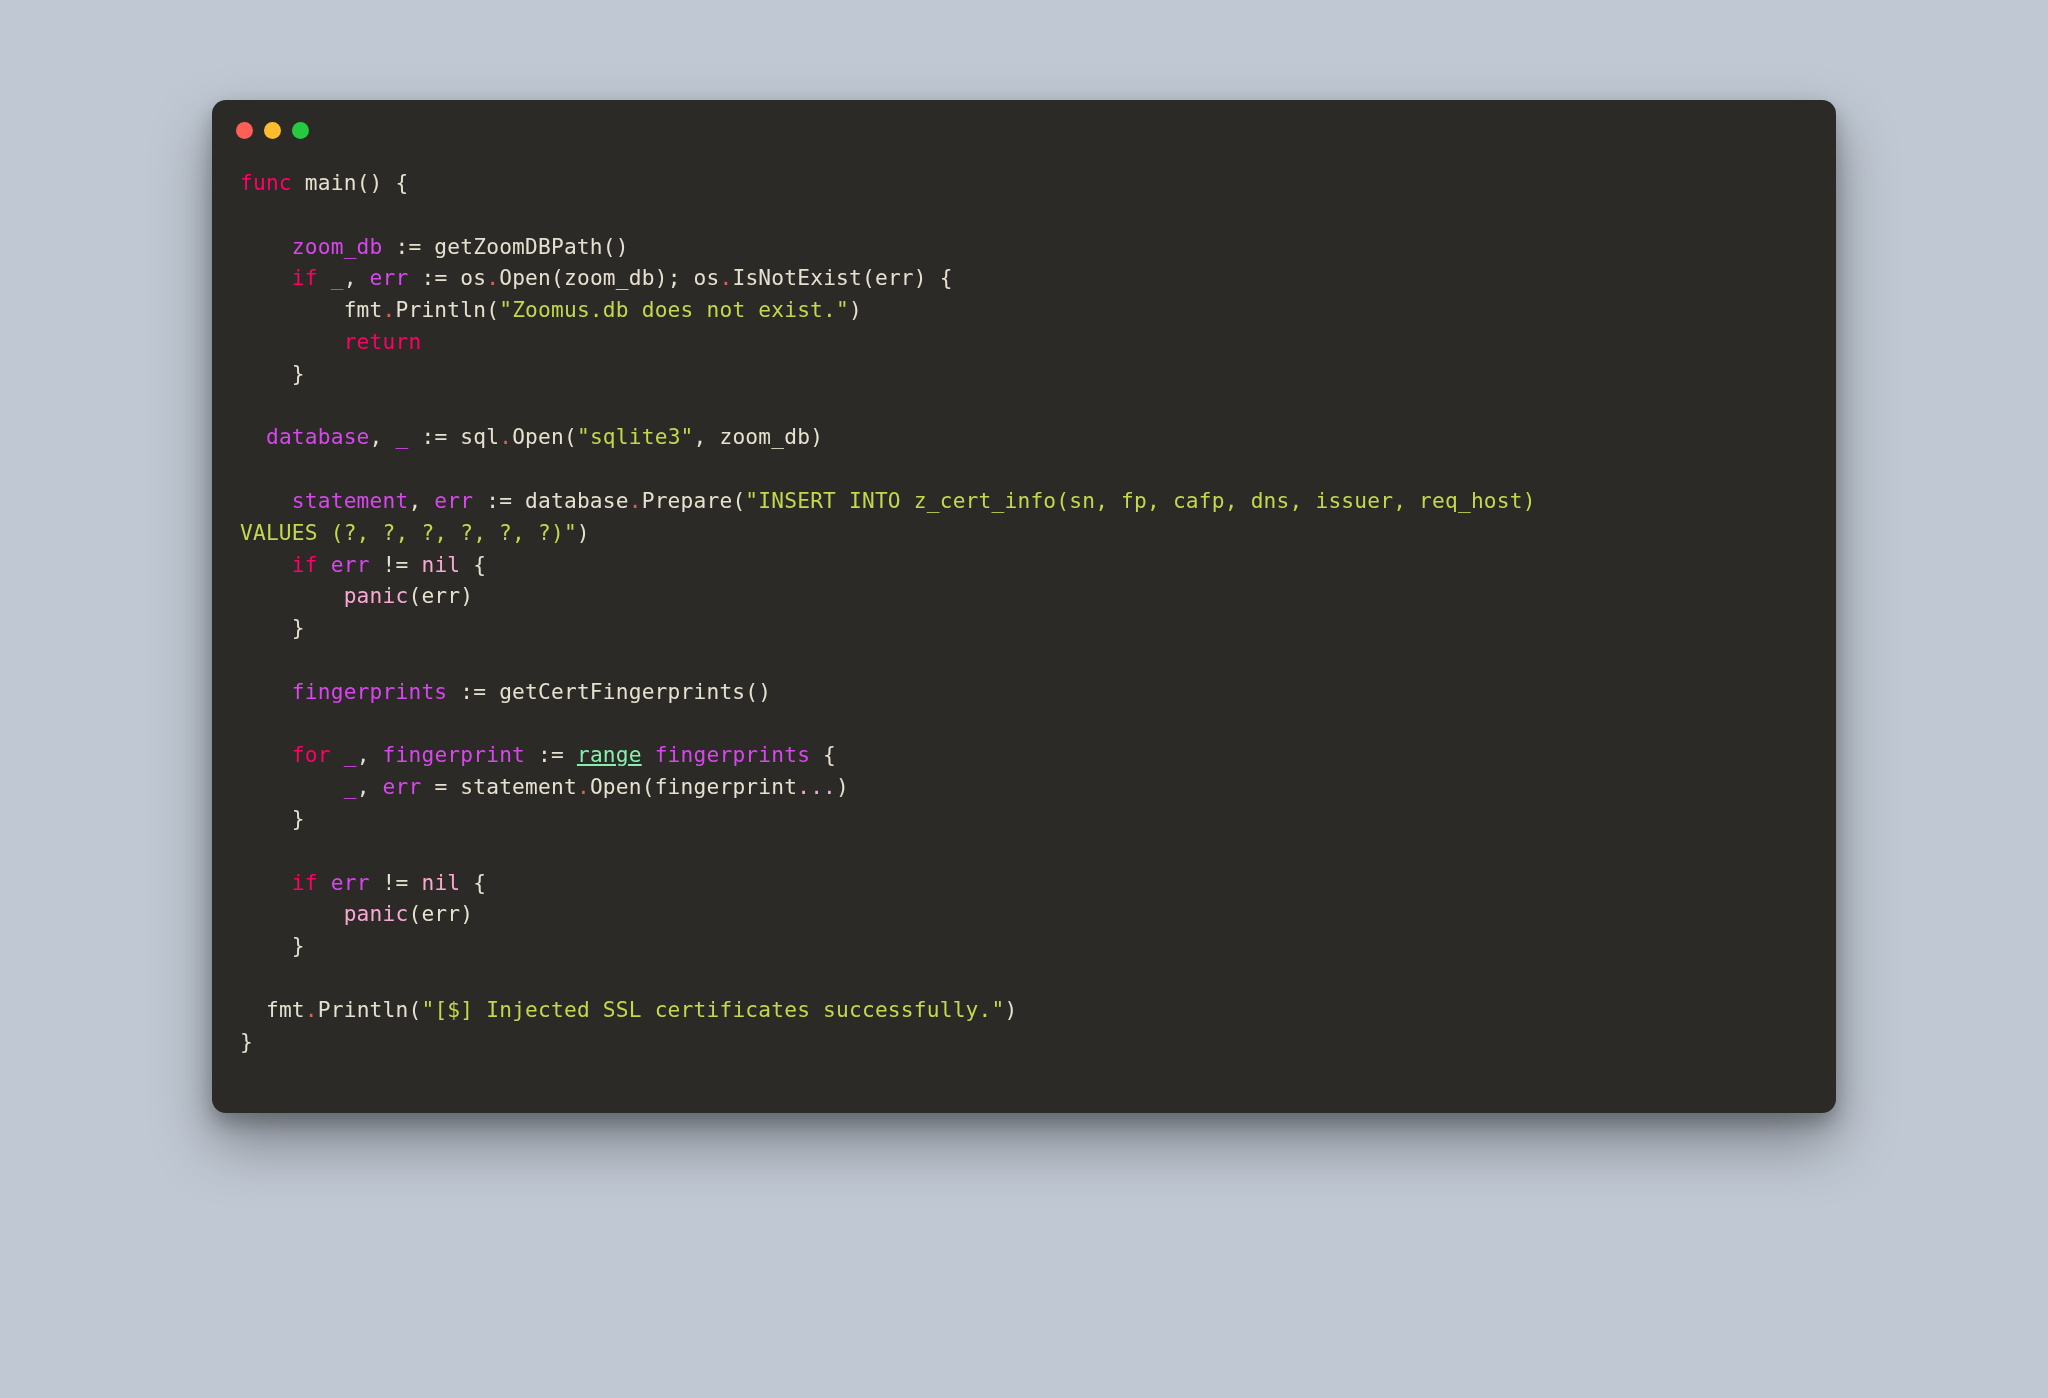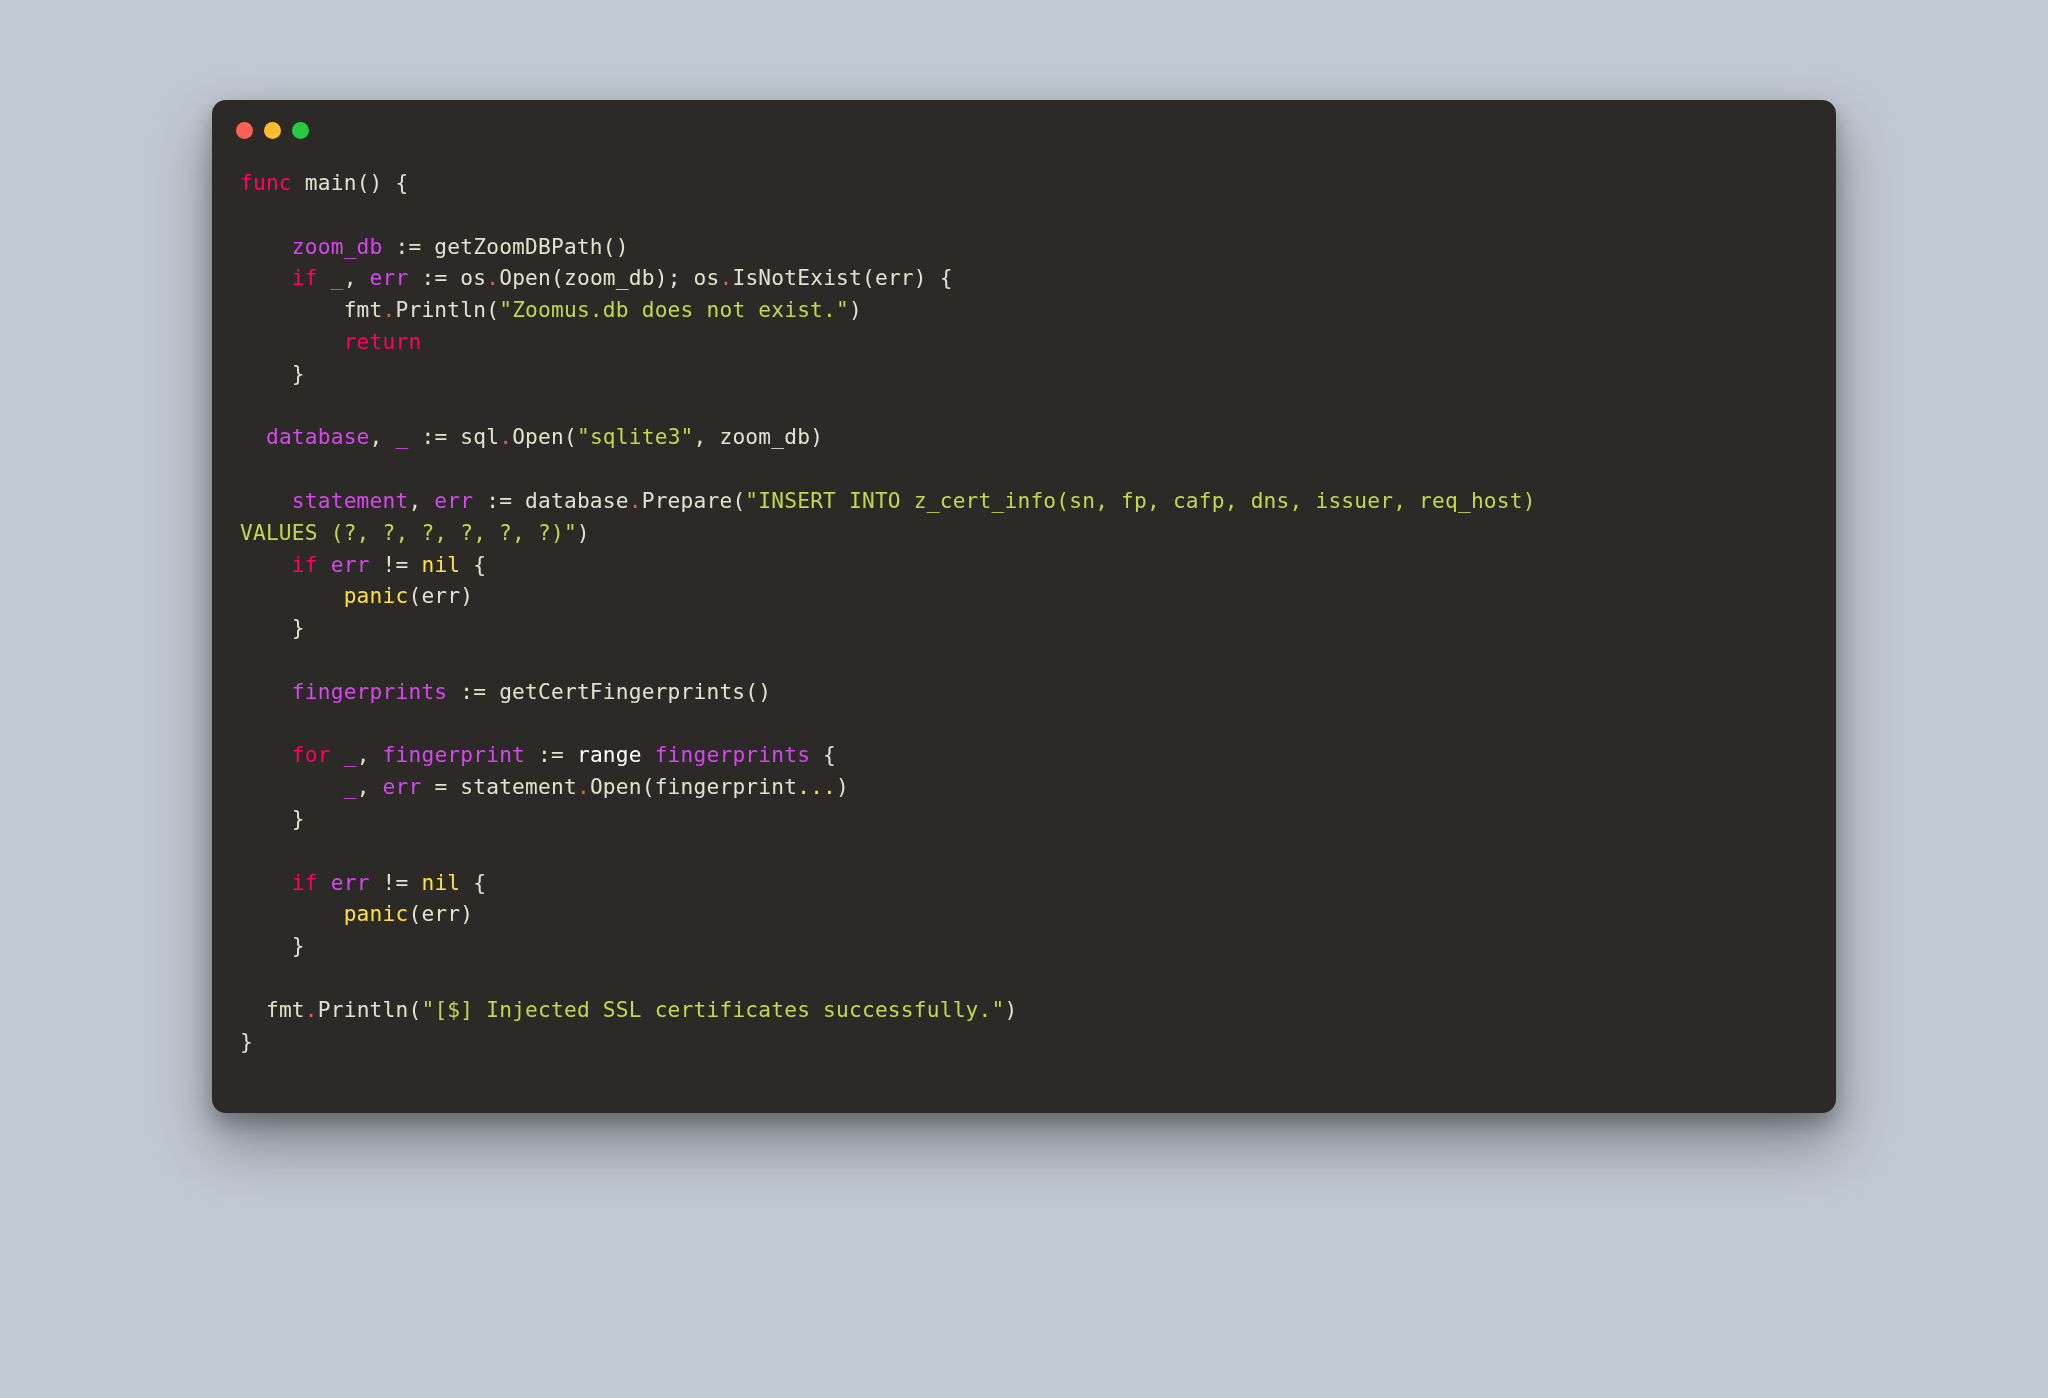--- a/index.html
+++ b/index.html
@@ -42,23 +42,23 @@
       white-space: pre;
       letter-spacing: 0.2px;
     }
     .kw { color: #ff0066; }
     .fn { color: #e6e1cf; }
     .var { color: #d946ef; }
     .op { color: #e6e1cf; }
     .str { color: #c2d94c; }
     .pkg { color: #e6e1cf; }
     .dot-op { color: #d56256; }
-    .builtin { color: #fde047; text-align: center; }
+    .builtin { color: #f9a8d4; text-align: center; }
     .punct { color: #e6e1cf; }
-    .range { color: #ffffff; }
+    .range { color: #86efac; text-decoration: underline; }
   </style>
 </head>
 <body>
 
 <div class="window">
   <div class="titlebar">
     <div class="dot red"></div>
     <div class="dot yellow"></div>
     <div class="dot green"></div>
   </div>

